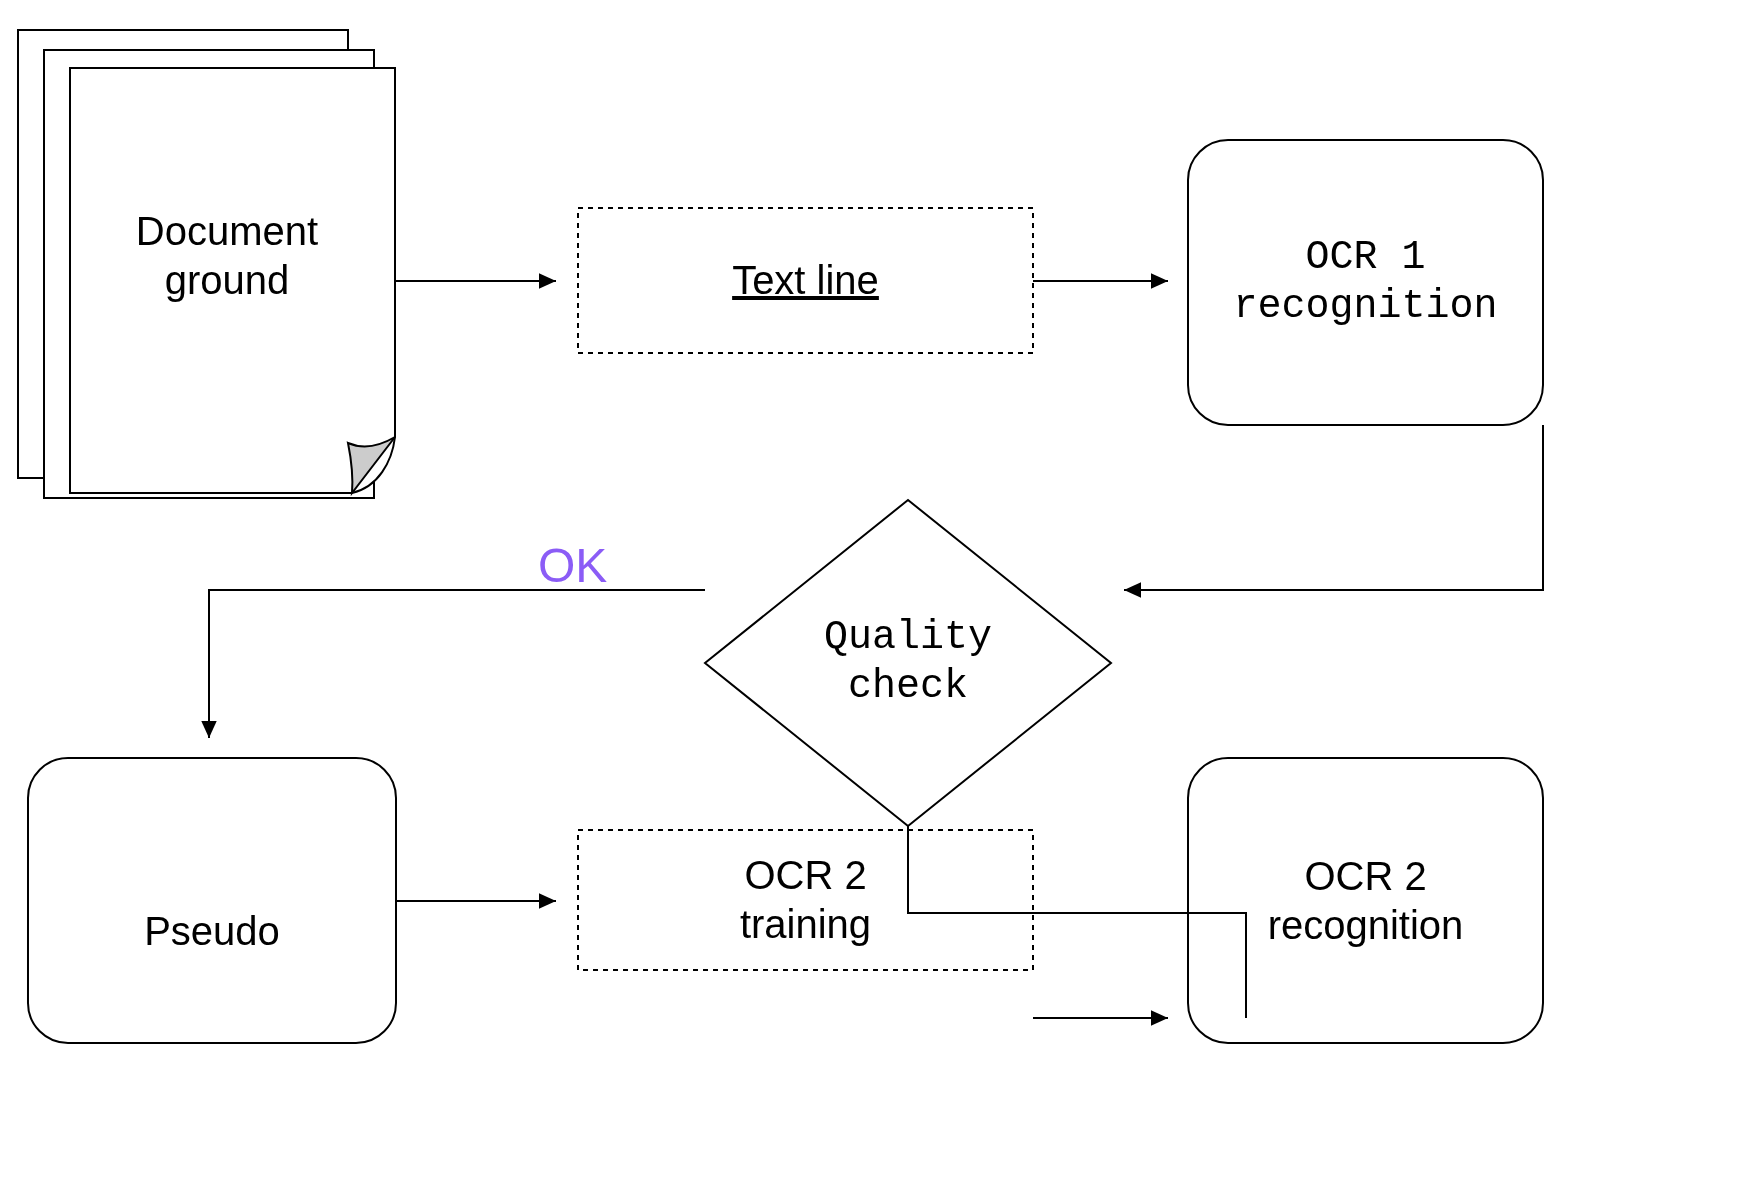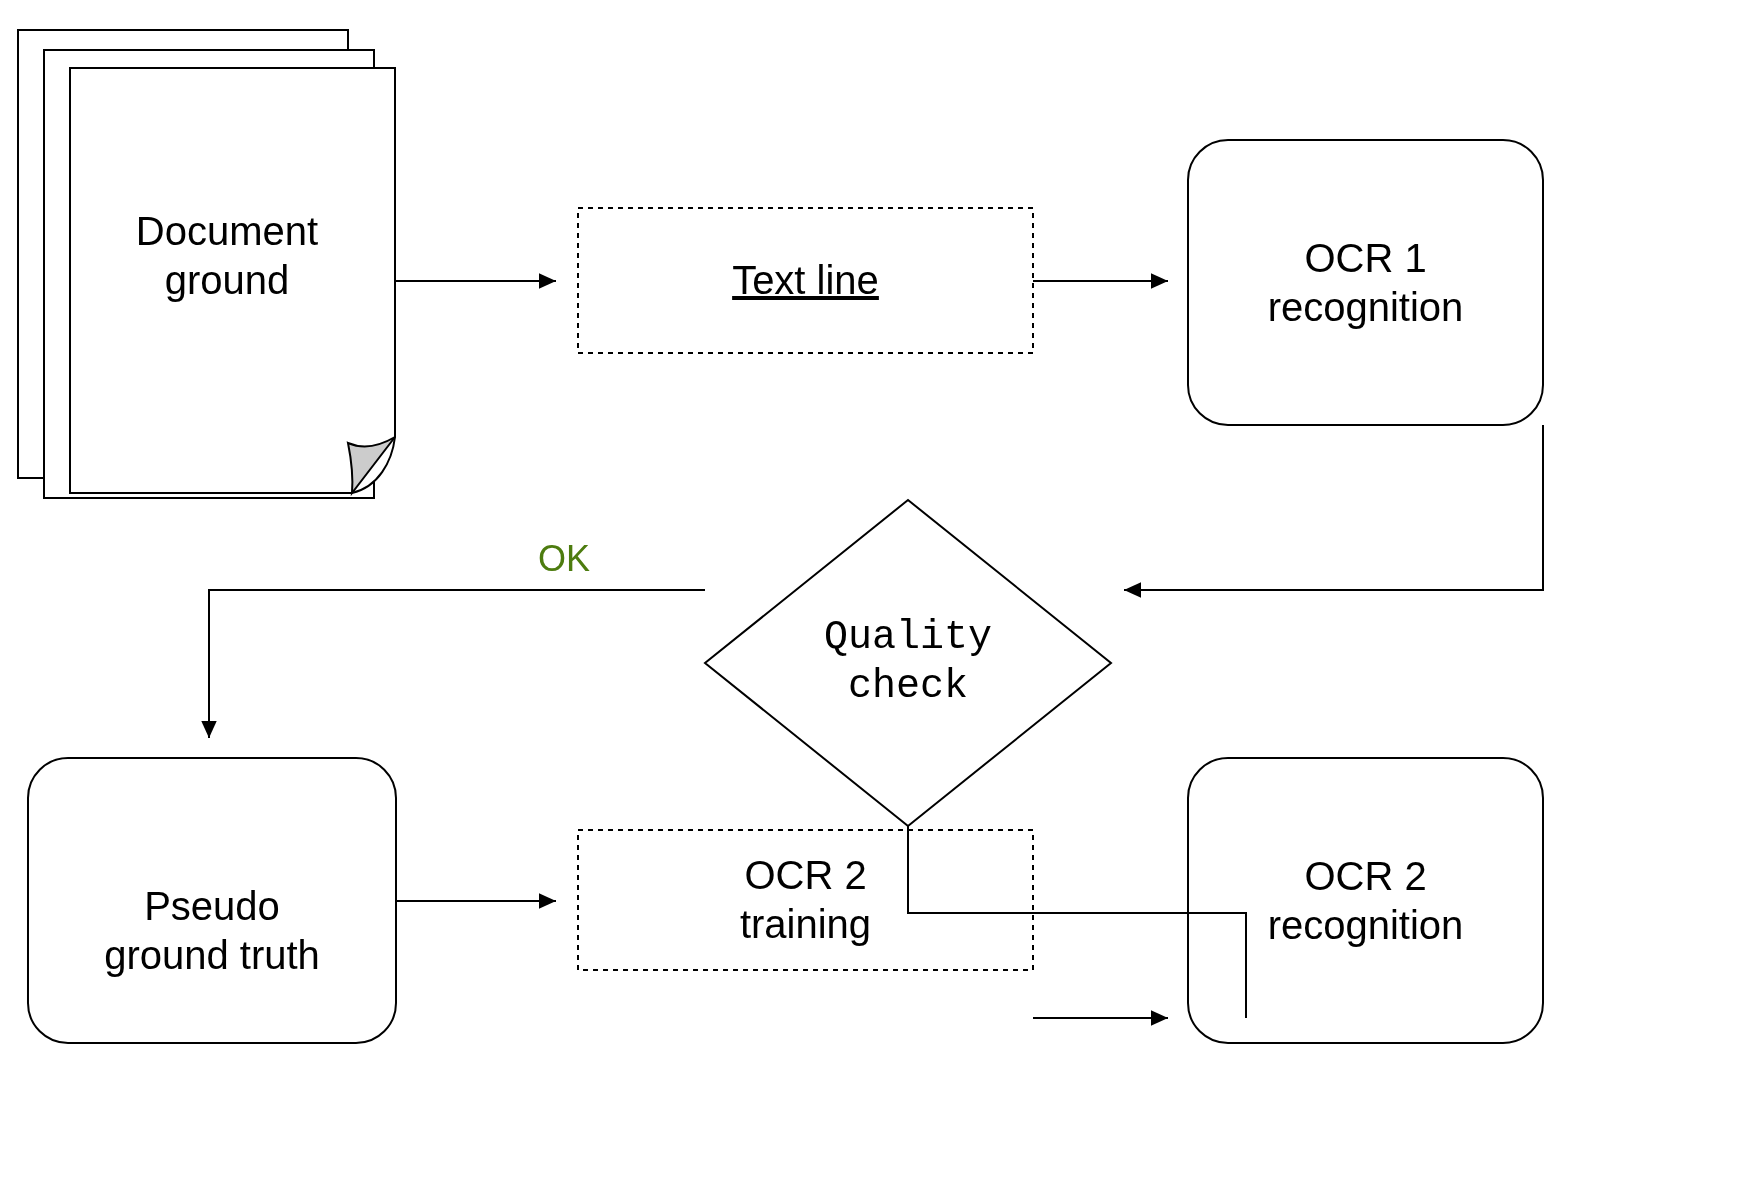--- a/index.html
+++ b/index.html
@@ -32,22 +32,22 @@
     justify-content: center;
     text-align: center;
     font-size: 40px;
     line-height: 1.22;
     color: #000000;
     white-space: pre;
     pointer-events: none;
   }
   .edge-label {
     position: absolute;
-    font-size: 36px;
-    color: #4d7c0f;
+    font-size: 48px;
+    color: #8b5cf6;
     white-space: pre;
     pointer-events: none;
   }
   .lbl-line { display: block; }
 </style>
 </head>
 <body>
 
 <div id="canvas">
 
@@ -99,33 +99,32 @@
 
   <div class="node-label" style="left:70px; top:188px; width:314px; height:135px;">
     <span class="lbl-line">Document</span>
     <span class="lbl-line">ground</span>
   </div>
 
   <div class="node-label" style="left:578px; top:208px; width:455px; height:145px;text-decoration:underline;">
     <span class="lbl-line">Text line</span>
   </div>
 
-  <div class="node-label" style="left:1188px; top:140px; width:355px; height:285px;">
+  <div class="node-label" style="left:1188px; top:140px; width:355px; height:285px;font-family:Liberation Mono, monospace;">
     <span class="lbl-line">OCR 1</span>
     <span class="lbl-line">recognition</span>
   </div>
 
   <div class="node-label" style="left:756px; top:563px; width:304px; height:200px;font-family:Liberation Mono, monospace;">
     <span class="lbl-line">Quality</span>
     <span class="lbl-line">check</span>
   </div>
 
   <div class="node-label" style="left:28px; top:758px; width:368px; height:346px;">
     <span class="lbl-line">Pseudo</span>
-    <span class="lbl-line">ground truth</span>
   </div>
 
   <div class="node-label" style="left:578px; top:830px; width:455px; height:140px;">
     <span class="lbl-line">OCR 2</span>
     <span class="lbl-line">training</span>
   </div>
 
   <div class="node-label" style="left:1188px; top:758px; width:355px; height:285px;">
     <span class="lbl-line">OCR 2</span>
     <span class="lbl-line">recognition</span>

